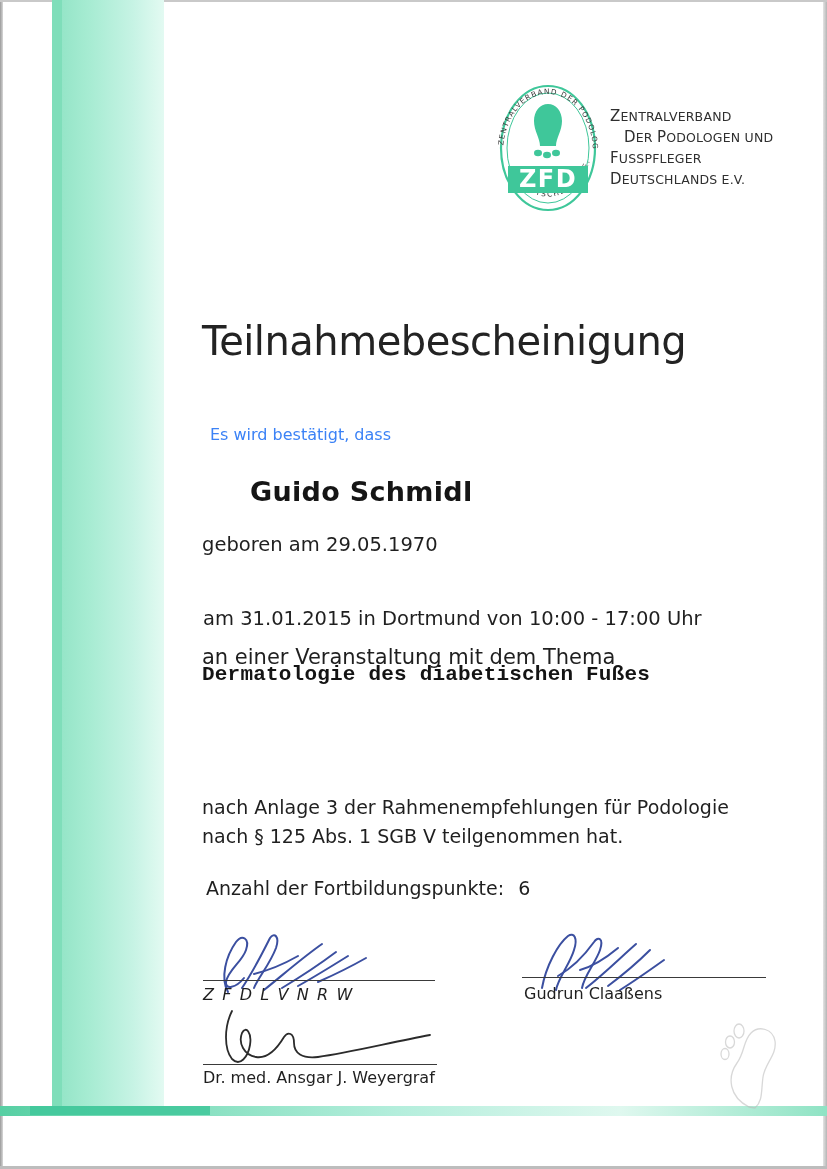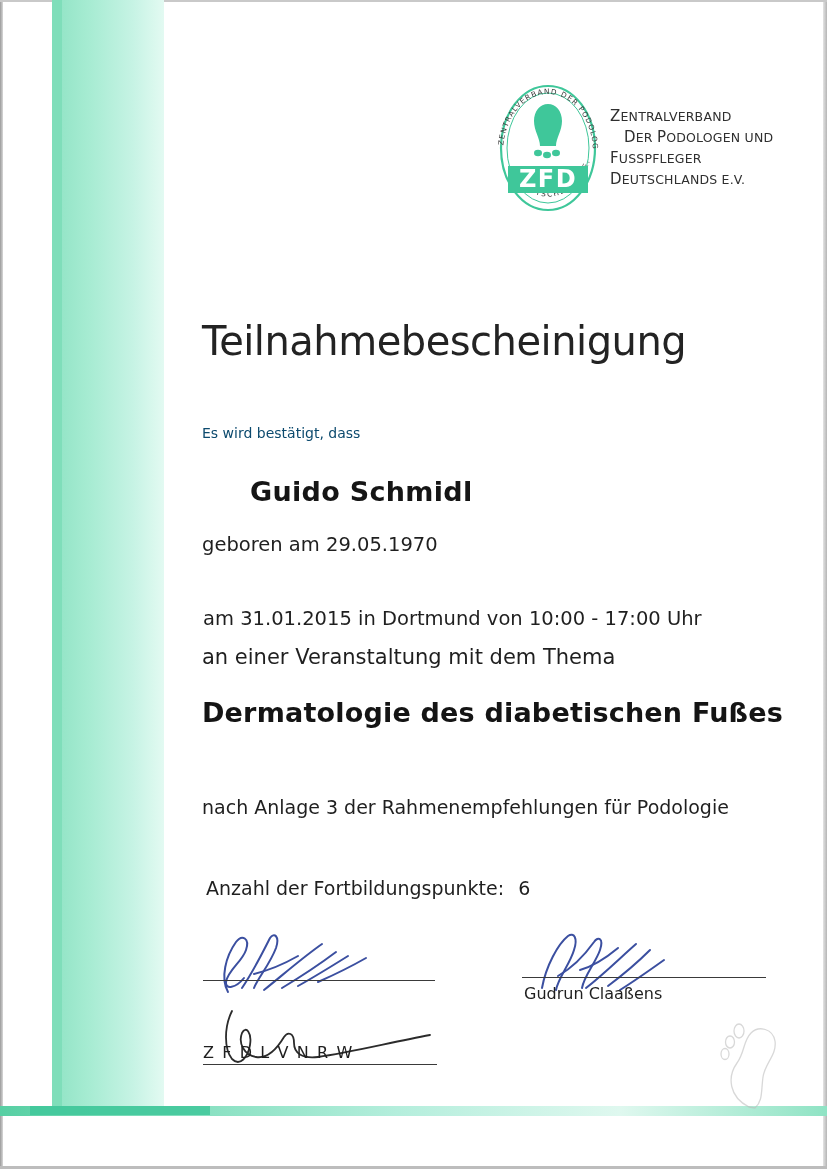--- a/index.html
+++ b/index.html
@@ -126,23 +126,23 @@
     left: 2px;
     font-size: 40px;
     font-weight: 400;
     letter-spacing: -0.5px;
     color: #232323;
     white-space: nowrap;
   }
   .line-confirm {
     position: absolute;
     top: 425px;
-    left: 2px;
-    font-size: 14px;
-    color: #0c4a6e;
+    left: 10px;
+    font-size: 16px;
+    color: #3b82f6;
   }
   .name {
     position: absolute;
     top: 476px;
     left: 2px;
     font-size: 27px;
     font-weight: bold;
     color: #151515;
     letter-spacing: .3px;
     margin-left: 48px;
@@ -160,26 +160,27 @@
     font-size: 19.5px;
   }
   .event-intro {
     position: absolute;
     top: 645px;
     left: 2px;
     font-size: 21px;
   }
   .topic {
     position: absolute;
-    top: 697px;
-    left: 2px;
-    font-size: 27px;
+    top: 663px;
+    left: 2px;
+    font-size: 21px;
     font-weight: bold;
     color: #141414;
     letter-spacing: .2px;
+    font-family: Liberation Mono, monospace;
   }
   .criteria {
     position: absolute;
     top: 793px;
     left: 2px;
     font-size: 19px;
     line-height: 29px;
     width: 560px;
   }
   .points {
@@ -199,21 +200,21 @@
   }
   .sig-line.l1 { left: 203px; top: 980px; width: 232px; }
   .sig-line.l2 { left: 522px; top: 977px; width: 244px; }
   .sig-line.l3 { left: 203px; top: 1064px; width: 234px; }
   .sig-caption {
     position: absolute;
     font-size: 16px;
     color: #1f1f1f;
     white-space: nowrap;
   }
-  .sig-caption.c1 { left: 203px; top: 1043px; letter-spacing: 1.6px; }
+  .sig-caption.c1 { left: 203px; top: 985px; letter-spacing: 1.6px; font-style: italic; }
   .sig-caption.c2 { left: 524px; top: 984px; }
   .sig-caption.c3 { left: 203px; top: 1068px; }
   .sig-ink {
     position: absolute;
     pointer-events: none;
   }
   .sig-ink.s1 { left: 198px; top: 930px; width: 250px; height: 70px; }
   .sig-ink.s2 { left: 524px; top: 930px; width: 190px; height: 68px; }
   .sig-ink.s3 { left: 198px; top: 1005px; width: 260px; height: 72px; }
 </style>
@@ -275,20 +276,21 @@
   <div class="content">
     <div class="title">Teilnahmebescheinigung</div>
     <div class="line-confirm">Es wird bestätigt, dass</div>
     <div class="name">Guido  Schmidl</div>
     <div class="born">geboren am  29.05.1970</div>
     <div class="when">am 31.01.2015  in Dortmund  von 10:00 - 17:00 Uhr</div>
     <div class="event-intro">an einer Veranstaltung mit dem Thema</div>
     <div class="topic">Dermatologie des diabetischen Fußes</div>
     <div class="criteria">
       <div>nach Anlage 3 der Rahmenempfehlungen für Podologie</div>
+      <div>nach § 125 Abs. 1 SGB V teilgenommen hat.</div>
     </div>
     <div class="points">
       <span>Anzahl der Fortbildungspunkte:</span><span class="pts-val">6</span>
     </div>
   </div>
 
   <div class="sig-area">
     <svg class="sig-ink s1" viewBox="0 0 250 70">
       <g fill="none" stroke="#3b4fa0" stroke-width="2" stroke-linecap="round">
         <path d="M30 62 C22 48, 28 26, 38 12 C44 4, 52 8, 48 20 C44 32, 30 40, 28 52 C27 60, 38 58, 46 48"></path>
@@ -317,15 +319,16 @@
         <path d="M34 6 C26 22, 26 44, 34 54 C42 62, 50 52, 52 40 C54 28, 48 20, 44 28 C40 38, 46 50, 58 52 C70 54, 80 42, 86 32 C90 26, 96 28, 96 38 C96 48, 104 54, 120 52 C150 48, 190 38, 232 30"></path>
       </g>
     </svg>
 
     <div class="sig-line l1"></div>
     <div class="sig-line l2"></div>
     <div class="sig-line l3"></div>
 
     <div class="sig-caption c1">Z F D  L V  N R W</div>
     <div class="sig-caption c2">Gudrun Claaßens</div>
+    <div class="sig-caption c3">Dr. med. Ansgar J. Weyergraf</div>
   </div>
 
 </div>
 
 </body></html>

